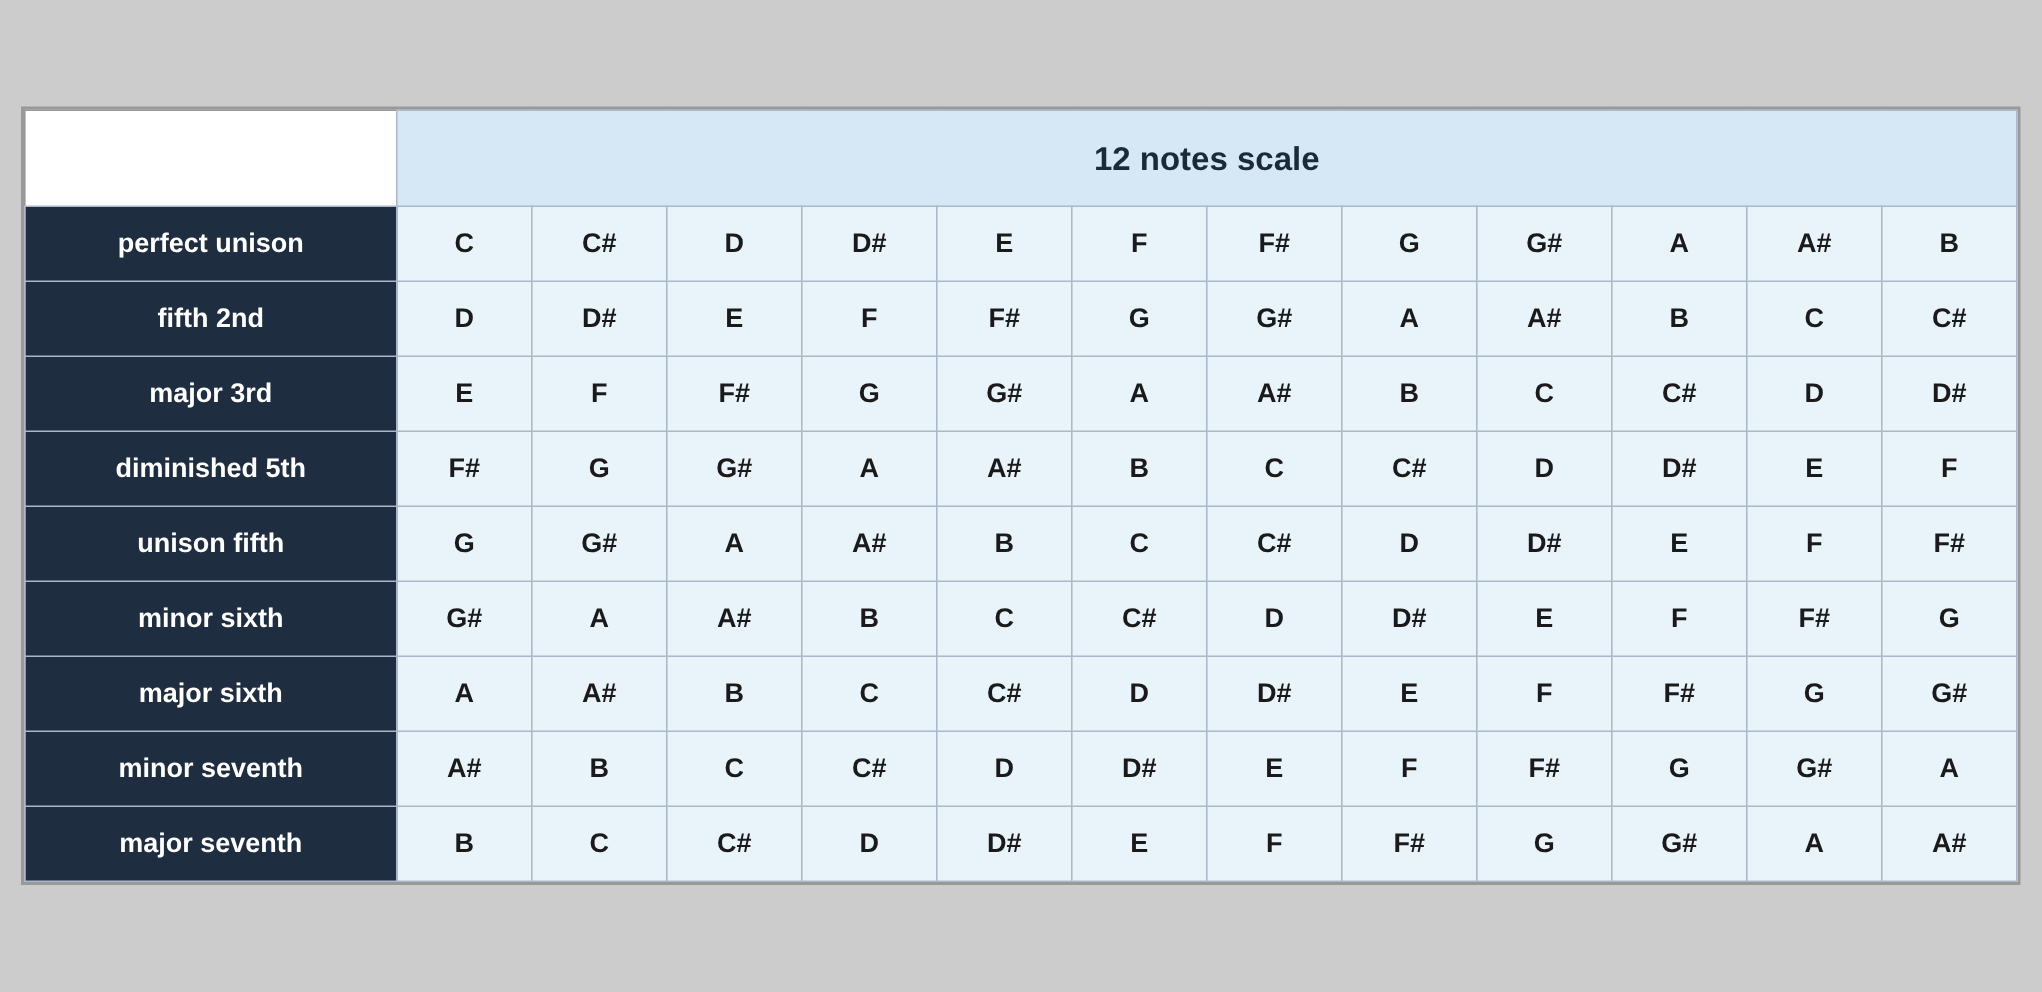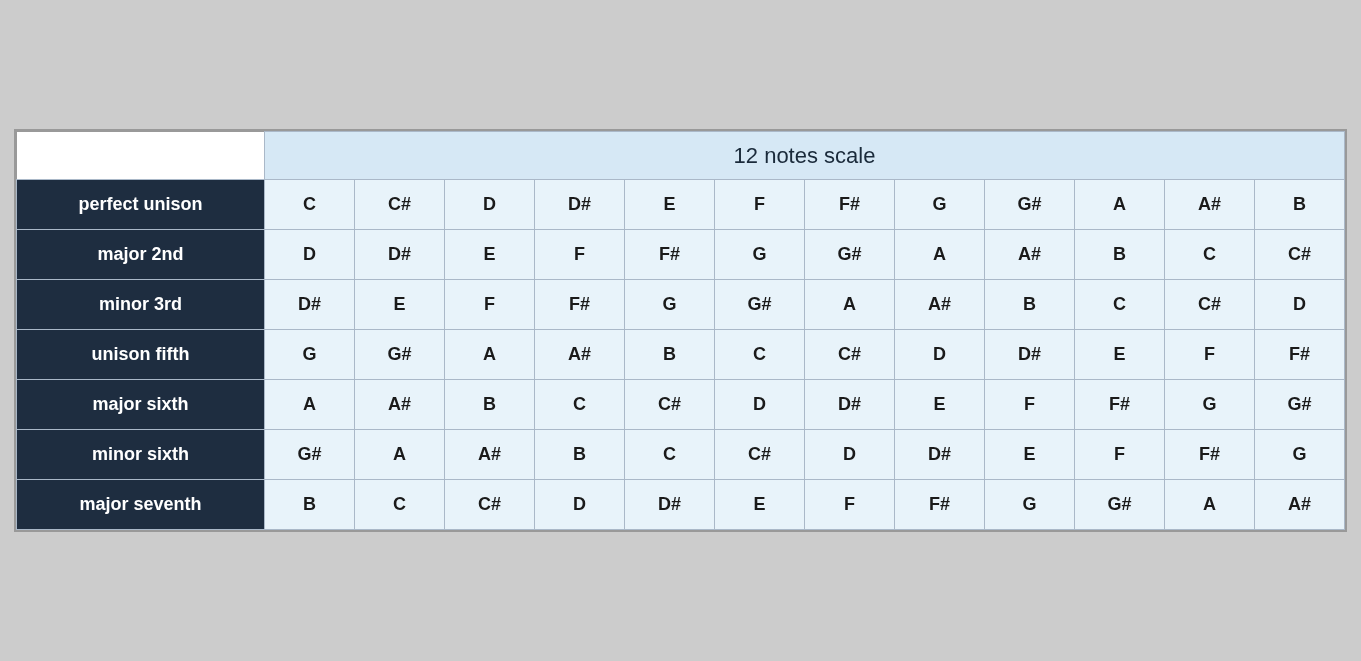--- a/index.html
+++ b/index.html
@@ -20,22 +20,22 @@
     }
     th, td {
       border: 1px solid #aab8c8;
       text-align: center;
       vertical-align: middle;
     }
     .header-row th {
       background-color: #d6e8f5;
       color: #1a2a3a;
       font-size: 22px;
-      font-weight: normal;
-      height: 48px;
+      font-weight: bold;
+      height: 64px;
     }
     .header-row th.empty-corner {
       background-color: #fff;
       border-top: 1px solid #999;
       border-left: 1px solid #999;
     }
     .label-cell {
       background-color: #1e2d40;
       color: #ffffff;
       font-size: 18px;
@@ -75,93 +75,123 @@
           <td class="note-cell">E</td>
           <td class="note-cell">F</td>
           <td class="note-cell">F#</td>
           <td class="note-cell">G</td>
           <td class="note-cell">G#</td>
           <td class="note-cell">A</td>
           <td class="note-cell">A#</td>
           <td class="note-cell">B</td>
         </tr>
         <tr>
-          <td class="label-cell">major 2nd</td>
-          <td class="note-cell">D</td>
-          <td class="note-cell">D#</td>
-          <td class="note-cell">E</td>
-          <td class="note-cell">F</td>
-          <td class="note-cell">F#</td>
-          <td class="note-cell">G</td>
-          <td class="note-cell">G#</td>
-          <td class="note-cell">A</td>
-          <td class="note-cell">A#</td>
-          <td class="note-cell">B</td>
-          <td class="note-cell">C</td>
-          <td class="note-cell">C#</td>
-        </tr>
-        <tr>
-          <td class="label-cell">minor 3rd</td>
-          <td class="note-cell">D#</td>
-          <td class="note-cell">E</td>
-          <td class="note-cell">F</td>
-          <td class="note-cell">F#</td>
-          <td class="note-cell">G</td>
-          <td class="note-cell">G#</td>
-          <td class="note-cell">A</td>
-          <td class="note-cell">A#</td>
-          <td class="note-cell">B</td>
-          <td class="note-cell">C</td>
-          <td class="note-cell">C#</td>
-          <td class="note-cell">D</td>
+          <td class="label-cell">fifth 2nd</td>
+          <td class="note-cell">D</td>
+          <td class="note-cell">D#</td>
+          <td class="note-cell">E</td>
+          <td class="note-cell">F</td>
+          <td class="note-cell">F#</td>
+          <td class="note-cell">G</td>
+          <td class="note-cell">G#</td>
+          <td class="note-cell">A</td>
+          <td class="note-cell">A#</td>
+          <td class="note-cell">B</td>
+          <td class="note-cell">C</td>
+          <td class="note-cell">C#</td>
+        </tr>
+        <tr>
+          <td class="label-cell">major 3rd</td>
+          <td class="note-cell">E</td>
+          <td class="note-cell">F</td>
+          <td class="note-cell">F#</td>
+          <td class="note-cell">G</td>
+          <td class="note-cell">G#</td>
+          <td class="note-cell">A</td>
+          <td class="note-cell">A#</td>
+          <td class="note-cell">B</td>
+          <td class="note-cell">C</td>
+          <td class="note-cell">C#</td>
+          <td class="note-cell">D</td>
+          <td class="note-cell">D#</td>
+        </tr>
+        <tr>
+          <td class="label-cell">diminished 5th</td>
+          <td class="note-cell">F#</td>
+          <td class="note-cell">G</td>
+          <td class="note-cell">G#</td>
+          <td class="note-cell">A</td>
+          <td class="note-cell">A#</td>
+          <td class="note-cell">B</td>
+          <td class="note-cell">C</td>
+          <td class="note-cell">C#</td>
+          <td class="note-cell">D</td>
+          <td class="note-cell">D#</td>
+          <td class="note-cell">E</td>
+          <td class="note-cell">F</td>
         </tr>
         <tr>
           <td class="label-cell">unison fifth</td>
           <td class="note-cell">G</td>
           <td class="note-cell">G#</td>
           <td class="note-cell">A</td>
           <td class="note-cell">A#</td>
           <td class="note-cell">B</td>
           <td class="note-cell">C</td>
           <td class="note-cell">C#</td>
           <td class="note-cell">D</td>
           <td class="note-cell">D#</td>
           <td class="note-cell">E</td>
           <td class="note-cell">F</td>
           <td class="note-cell">F#</td>
         </tr>
         <tr>
+          <td class="label-cell">minor sixth</td>
+          <td class="note-cell">G#</td>
+          <td class="note-cell">A</td>
+          <td class="note-cell">A#</td>
+          <td class="note-cell">B</td>
+          <td class="note-cell">C</td>
+          <td class="note-cell">C#</td>
+          <td class="note-cell">D</td>
+          <td class="note-cell">D#</td>
+          <td class="note-cell">E</td>
+          <td class="note-cell">F</td>
+          <td class="note-cell">F#</td>
+          <td class="note-cell">G</td>
+        </tr>
+        <tr>
           <td class="label-cell">major sixth</td>
           <td class="note-cell">A</td>
           <td class="note-cell">A#</td>
           <td class="note-cell">B</td>
           <td class="note-cell">C</td>
           <td class="note-cell">C#</td>
           <td class="note-cell">D</td>
           <td class="note-cell">D#</td>
           <td class="note-cell">E</td>
           <td class="note-cell">F</td>
           <td class="note-cell">F#</td>
           <td class="note-cell">G</td>
           <td class="note-cell">G#</td>
         </tr>
         <tr>
-          <td class="label-cell">minor sixth</td>
-          <td class="note-cell">G#</td>
-          <td class="note-cell">A</td>
-          <td class="note-cell">A#</td>
-          <td class="note-cell">B</td>
-          <td class="note-cell">C</td>
-          <td class="note-cell">C#</td>
-          <td class="note-cell">D</td>
-          <td class="note-cell">D#</td>
-          <td class="note-cell">E</td>
-          <td class="note-cell">F</td>
-          <td class="note-cell">F#</td>
-          <td class="note-cell">G</td>
+          <td class="label-cell">minor seventh</td>
+          <td class="note-cell">A#</td>
+          <td class="note-cell">B</td>
+          <td class="note-cell">C</td>
+          <td class="note-cell">C#</td>
+          <td class="note-cell">D</td>
+          <td class="note-cell">D#</td>
+          <td class="note-cell">E</td>
+          <td class="note-cell">F</td>
+          <td class="note-cell">F#</td>
+          <td class="note-cell">G</td>
+          <td class="note-cell">G#</td>
+          <td class="note-cell">A</td>
         </tr>
         <tr>
           <td class="label-cell">major seventh</td>
           <td class="note-cell">B</td>
           <td class="note-cell">C</td>
           <td class="note-cell">C#</td>
           <td class="note-cell">D</td>
           <td class="note-cell">D#</td>
           <td class="note-cell">E</td>
           <td class="note-cell">F</td>

